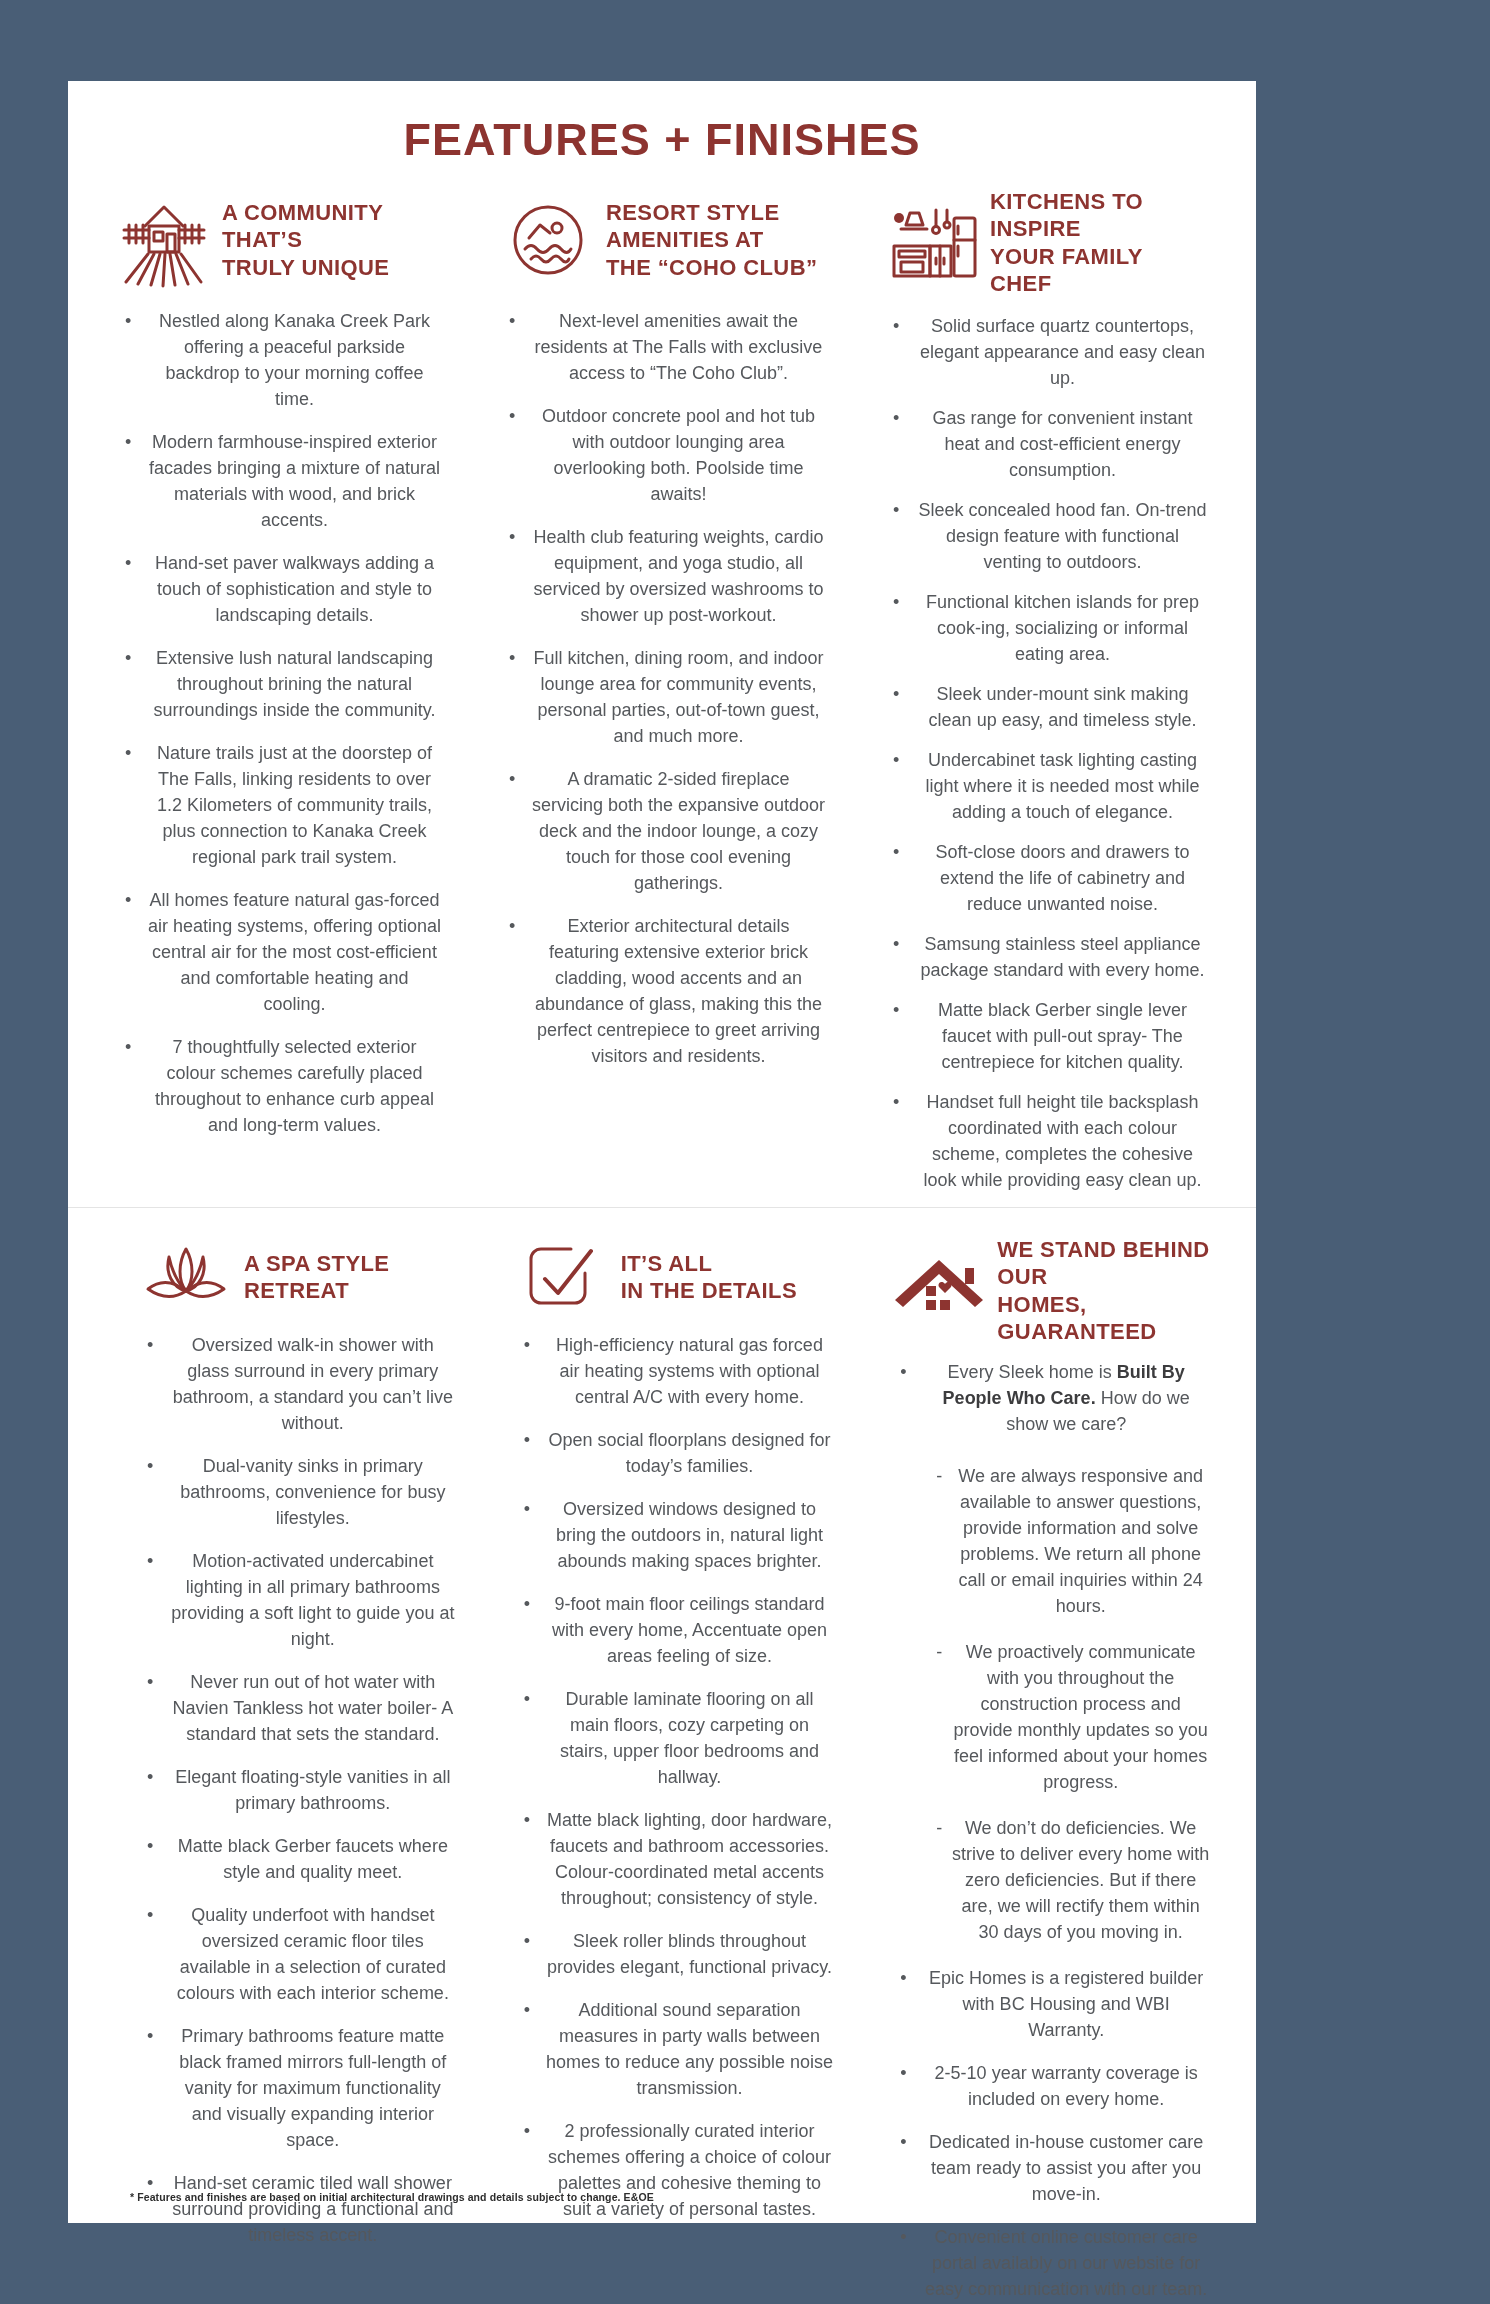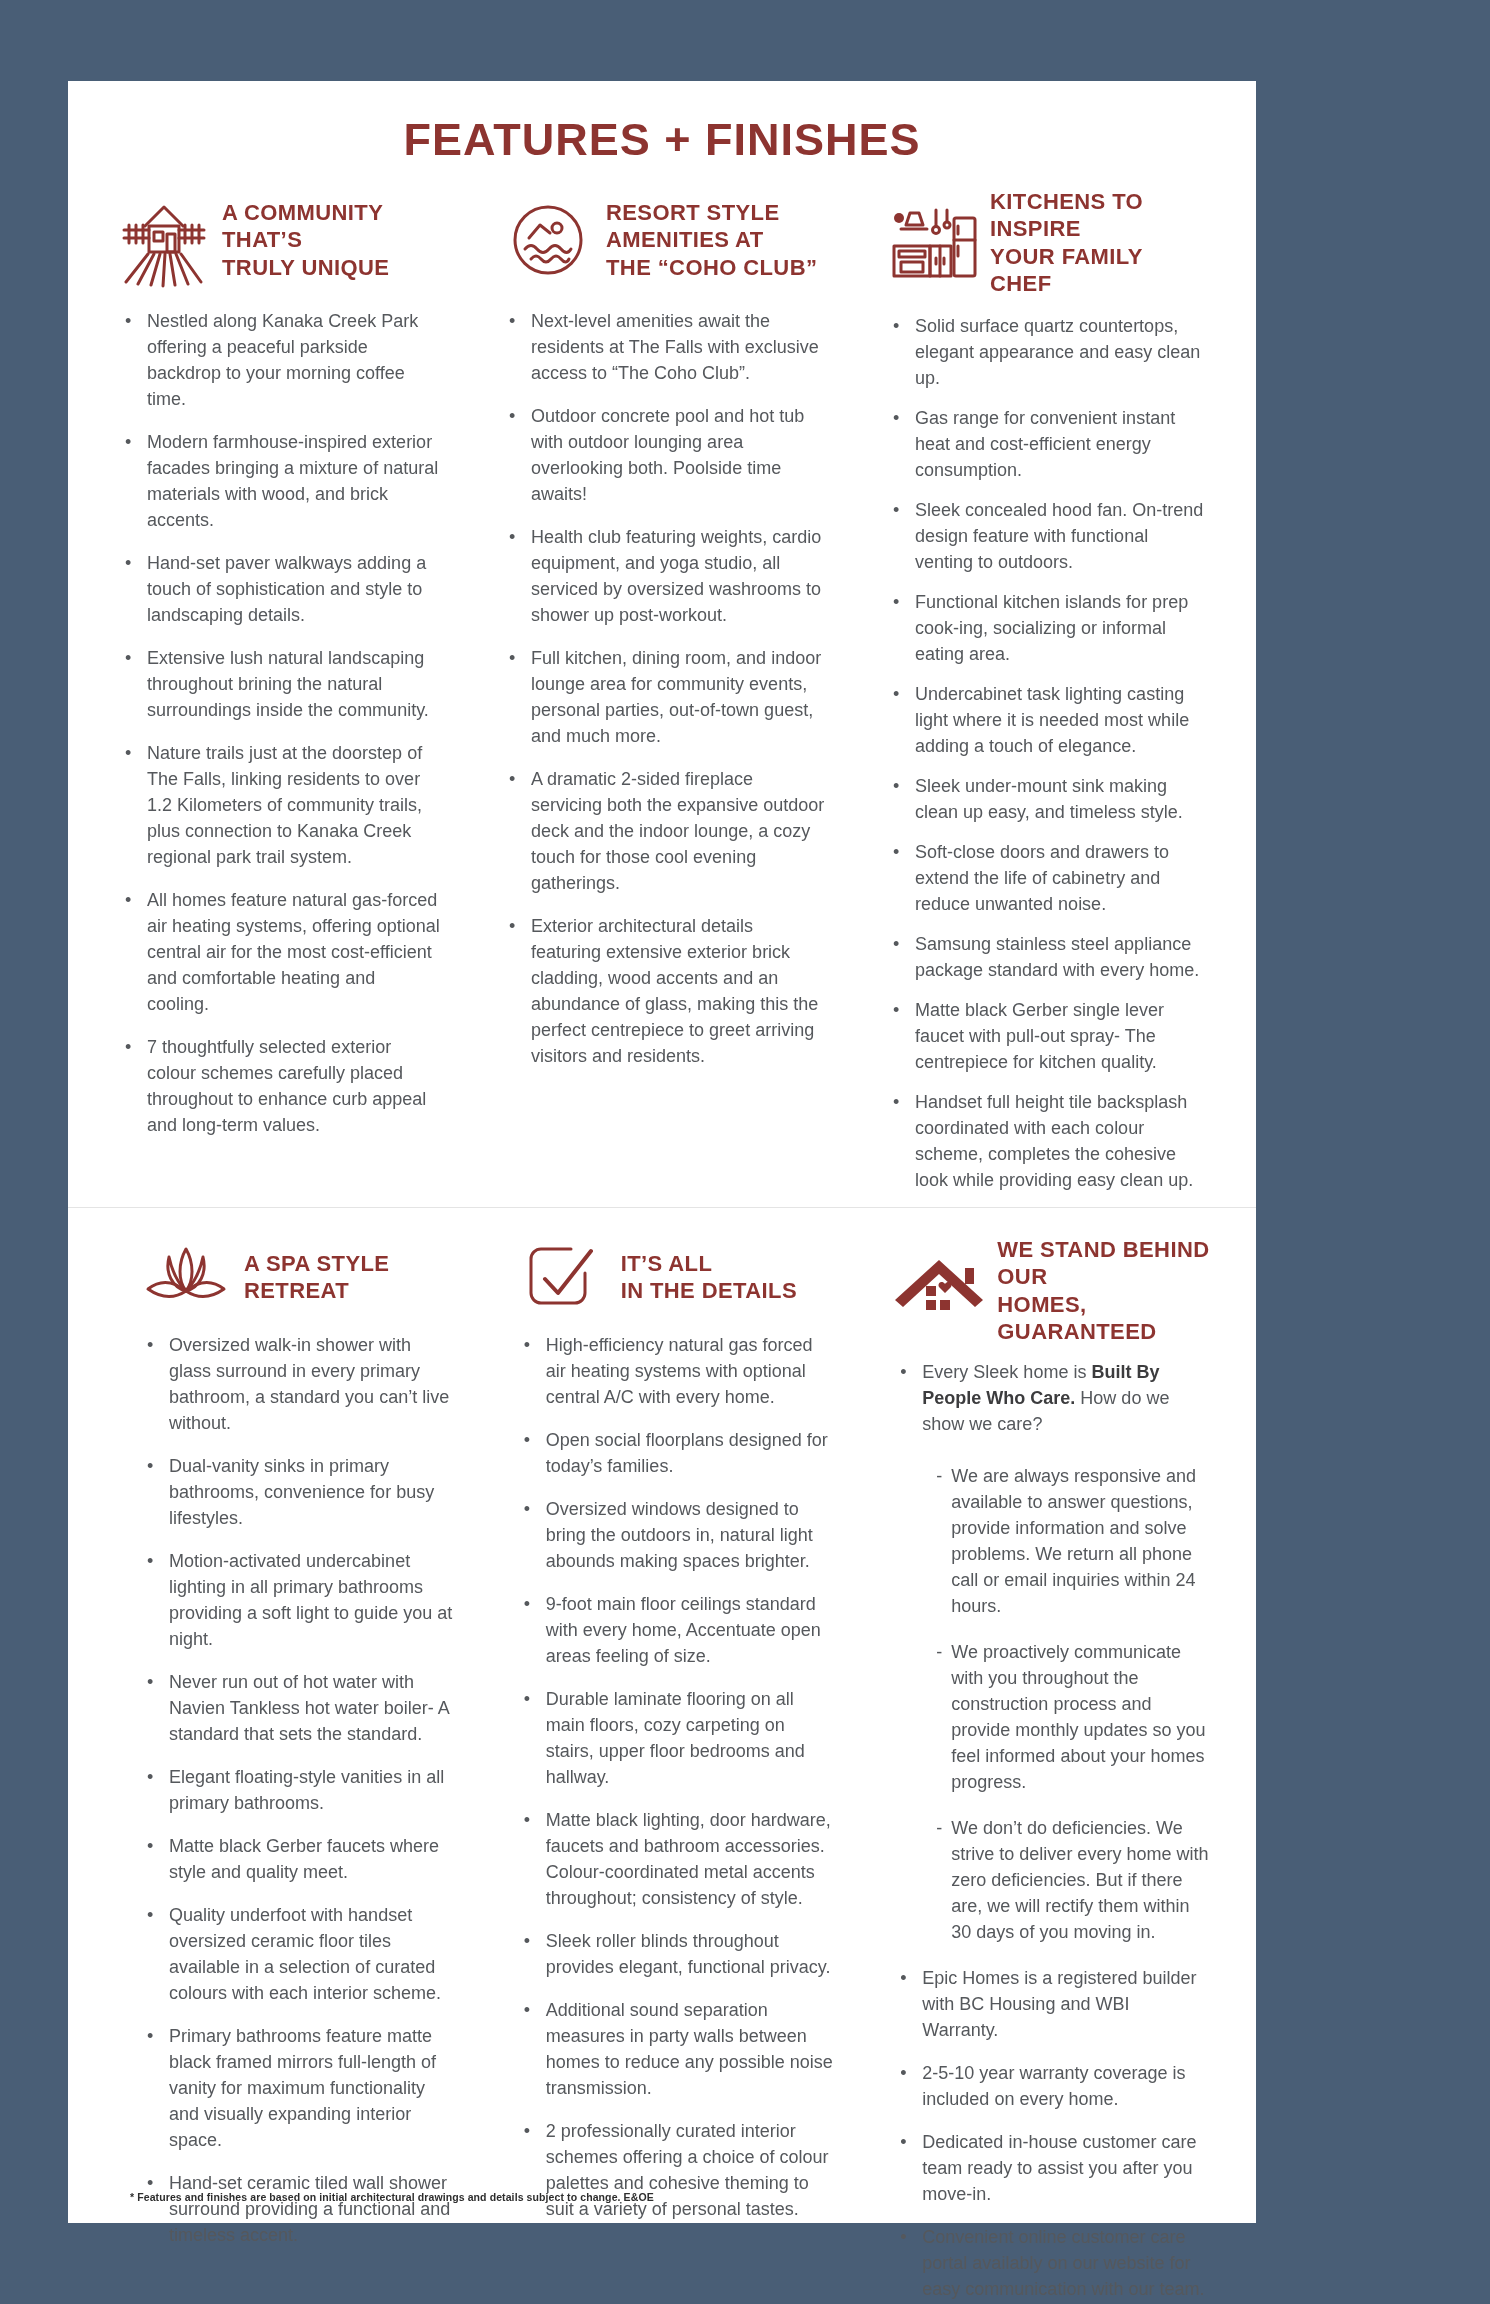--- a/index.html
+++ b/index.html
@@ -40,21 +40,21 @@
   .sec-icon { flex:0 0 92px; display:flex; justify-content:center; align-items:center; }
   .sec-icon svg { stroke:#8D3430; fill:none; stroke-width:3; stroke-linecap:round; stroke-linejoin:round; }
   .sec-icon svg .fill { fill:#8D3430; stroke:none; }
   .sec-title {
     color:#8D3430; font-weight:bold; font-size:22px;
     line-height:1.24; letter-spacing:0.4px;
   }
 
   ul.bullets {
     list-style:none; margin:0; padding:0;
-    color:#55585C; font-size:18px; line-height:26px;
+    color:#55585C; font-size:18px; line-height:26px;text-align:center;
   }
   ul.bullets > li { position:relative; padding-left:29px; margin-bottom:17px; }
   ul.bullets > li::before { content:"•"; position:absolute; left:7px; }
   .col-kitchens ul.bullets > li { margin-bottom:14px; }
 
   ul.dashes { list-style:none; margin:26px 0 0 14px; padding:0; }
   ul.dashes > li { position:relative; padding-left:15px; margin-bottom:20px; }
   ul.dashes > li::before { content:"-"; position:absolute; left:0; }
 
   .lead-bold { color:#3c3c3e; font-weight:bold; }
@@ -172,22 +172,22 @@
         <div class="sec-title">
           <div>KITCHENS TO INSPIRE</div>
           <div>YOUR FAMILY CHEF</div>
         </div>
       </div>
       <ul class="bullets">
           <li>Solid surface quartz countertops, elegant appearance and easy clean up.</li>
           <li>Gas range for convenient instant heat and cost-efficient energy consumption.</li>
           <li>Sleek concealed hood fan. On-trend design feature with functional venting to outdoors.</li>
           <li>Functional kitchen islands for prep cook-ing, socializing or informal eating area.</li>
+          <li>Sleek under-mount sink making clean up easy, and timeless style.</li>
           <li>Undercabinet task lighting casting light where it is needed most while adding a touch of elegance.</li>
-          <li>Sleek under-mount sink making clean up easy, and timeless style.</li>
           <li>Soft-close doors and drawers to extend the life of cabinetry and reduce unwanted noise.</li>
           <li>Samsung stainless steel appliance package standard with every home.</li>
           <li>Matte black Gerber single lever faucet with pull-out spray- The centrepiece for kitchen quality.</li>
           <li>Handset full height tile backsplash coordinated with each colour scheme, completes the cohesive look while providing easy clean up.</li>
         </ul>
     </div>
   </div>
 
   <hr class="divider">
 

